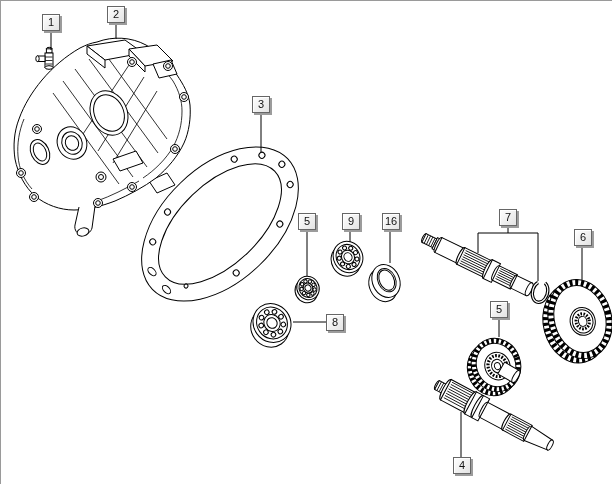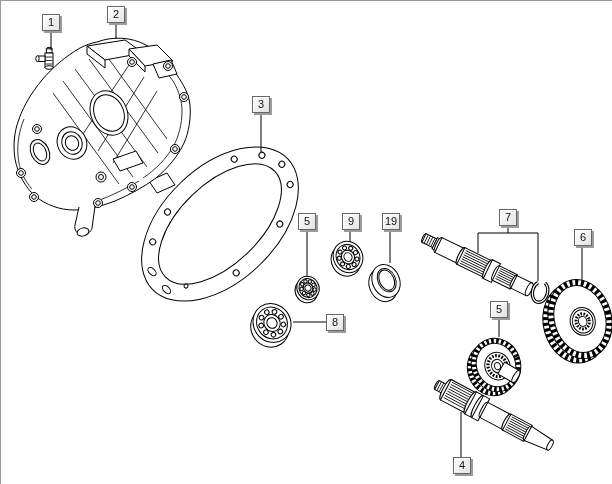--- a/index.html
+++ b/index.html
@@ -302,16 +302,16 @@
 
 <div class="callout" style="left:41px;top:13px">1</div>
 <div class="callout" style="left:106px;top:5px">2</div>
 <div class="callout" style="left:251px;top:95px">3</div>
 <div class="callout" style="left:452px;top:456px">4</div>
 <div class="callout" style="left:489px;top:300px">5</div>
 <div class="callout" style="left:573px;top:228px">6</div>
 <div class="callout" style="left:498px;top:208px">7</div>
 <div class="callout" style="left:325px;top:313px">8</div>
 <div class="callout" style="left:341px;top:212px">9</div>
-<div class="callout" style="left:381px;top:212px">19</div>
+<div class="callout" style="left:381px;top:212px">16</div>
 <div class="callout" style="left:297px;top:212px">5</div>
 
 </div>
 
 </body></html>

